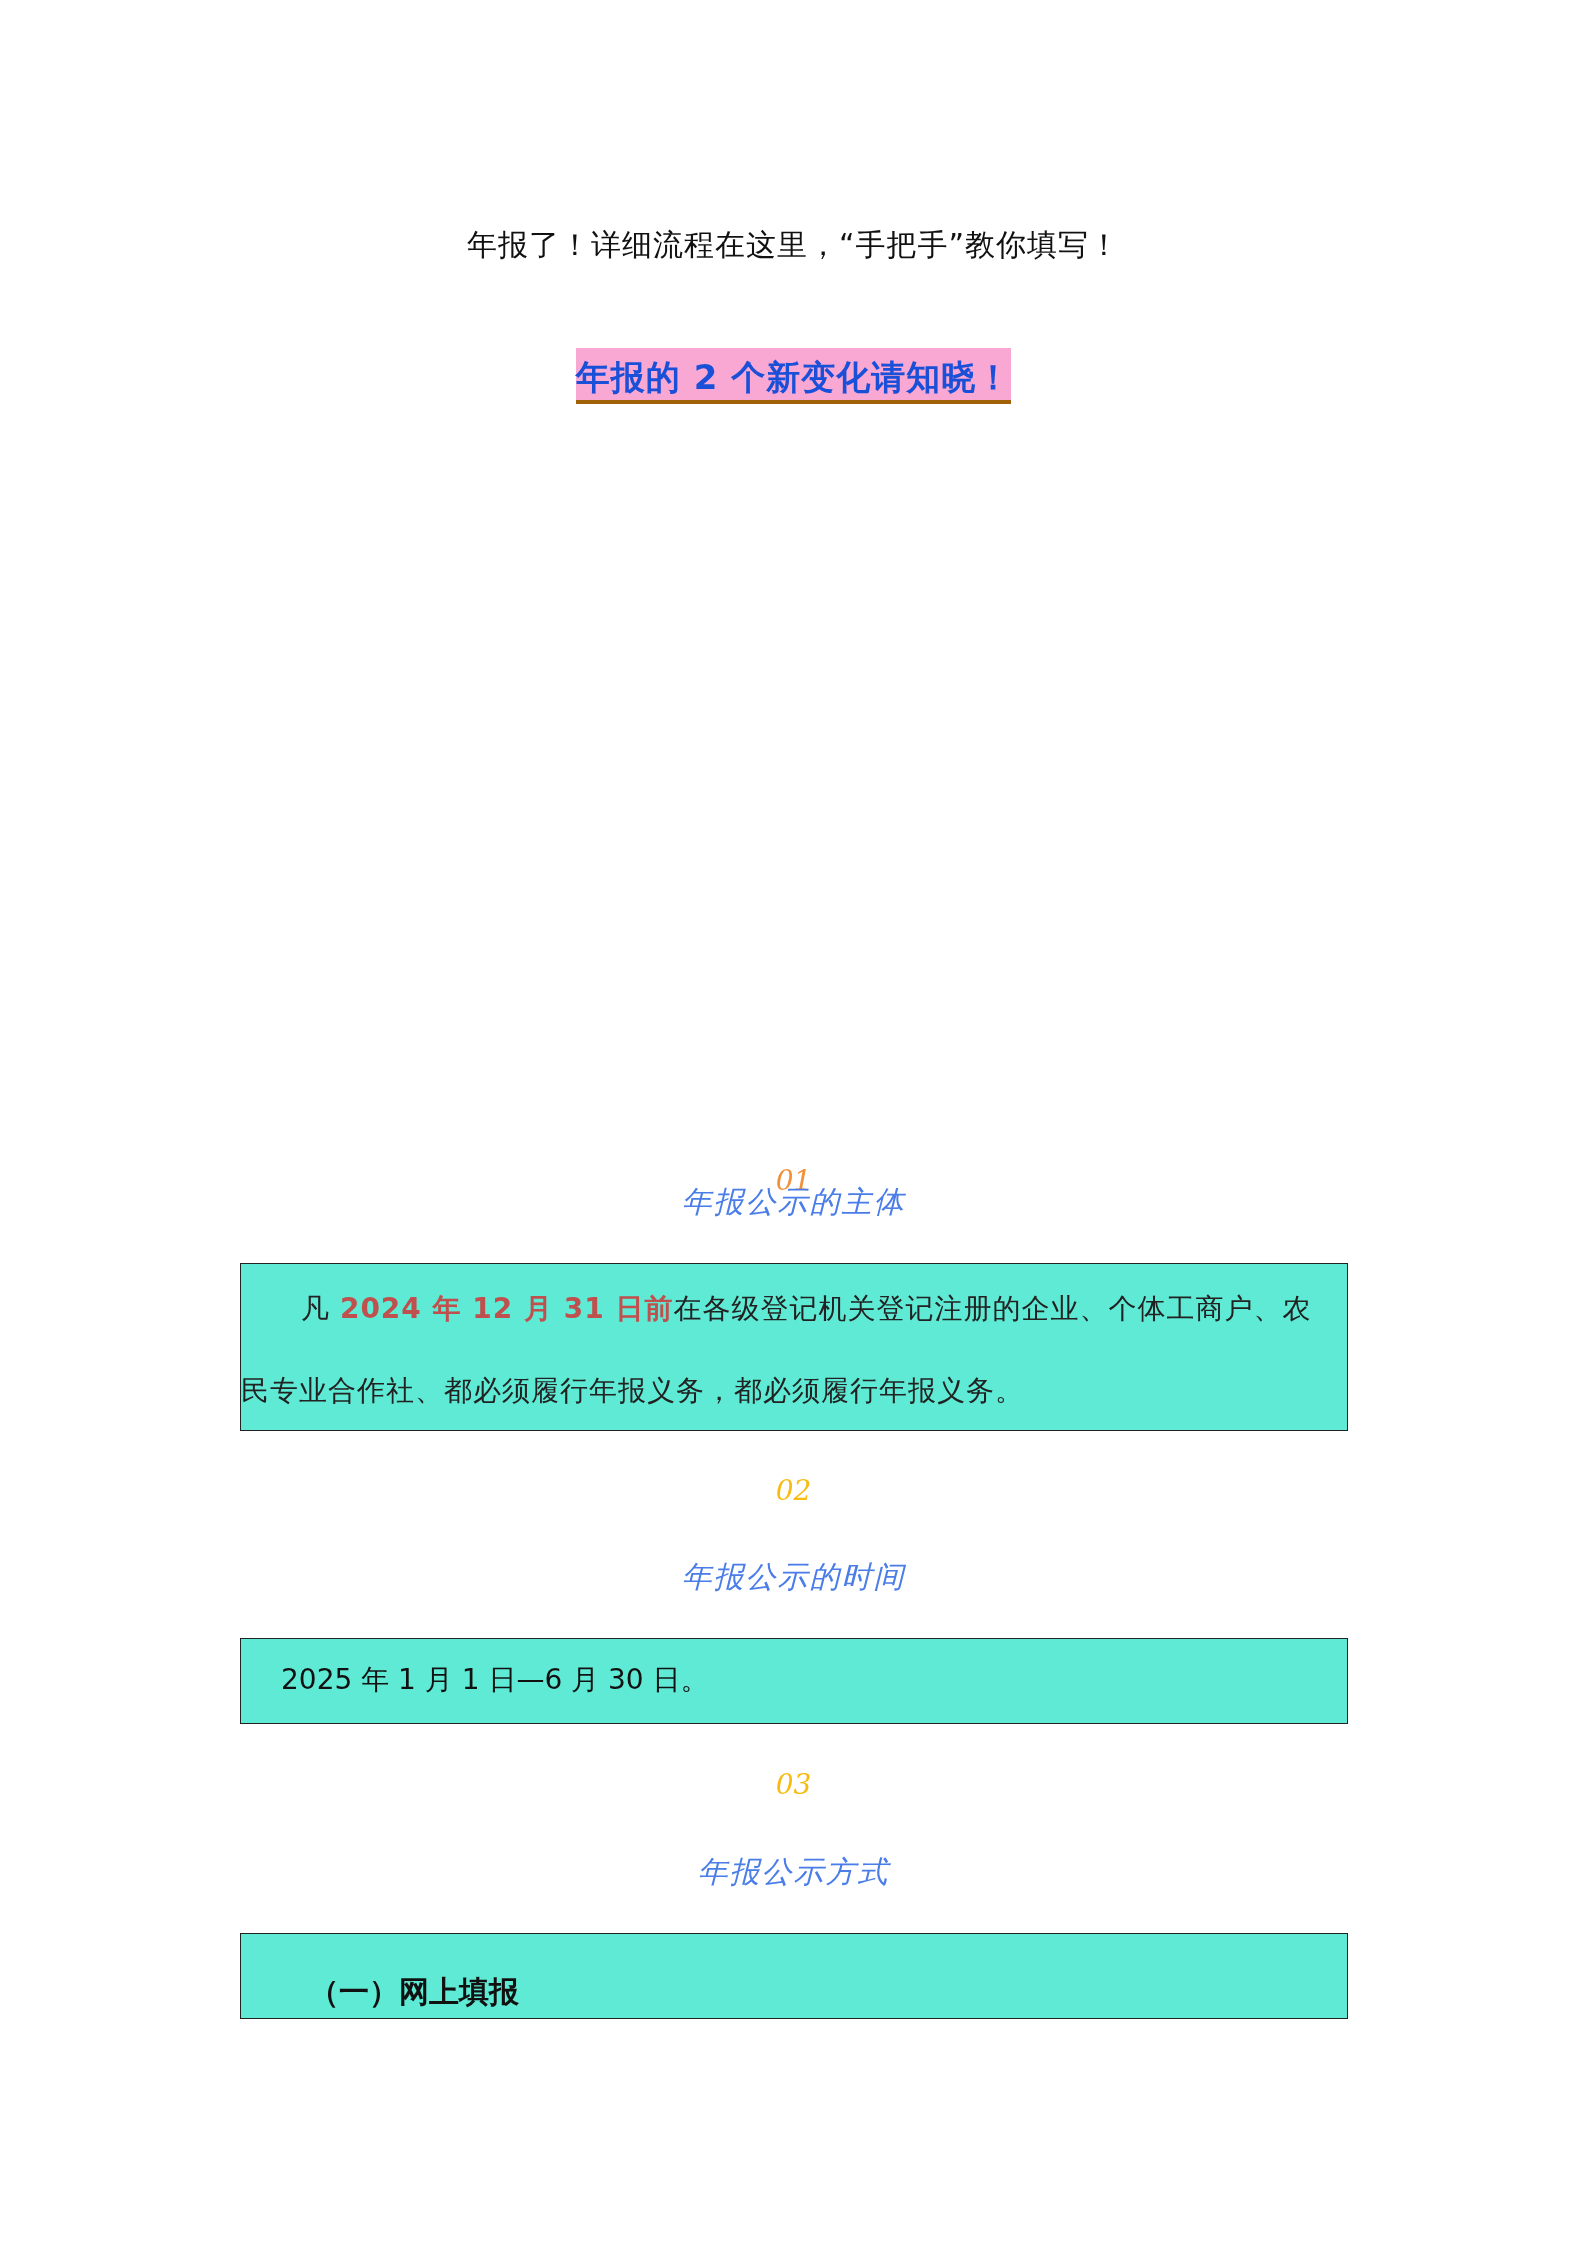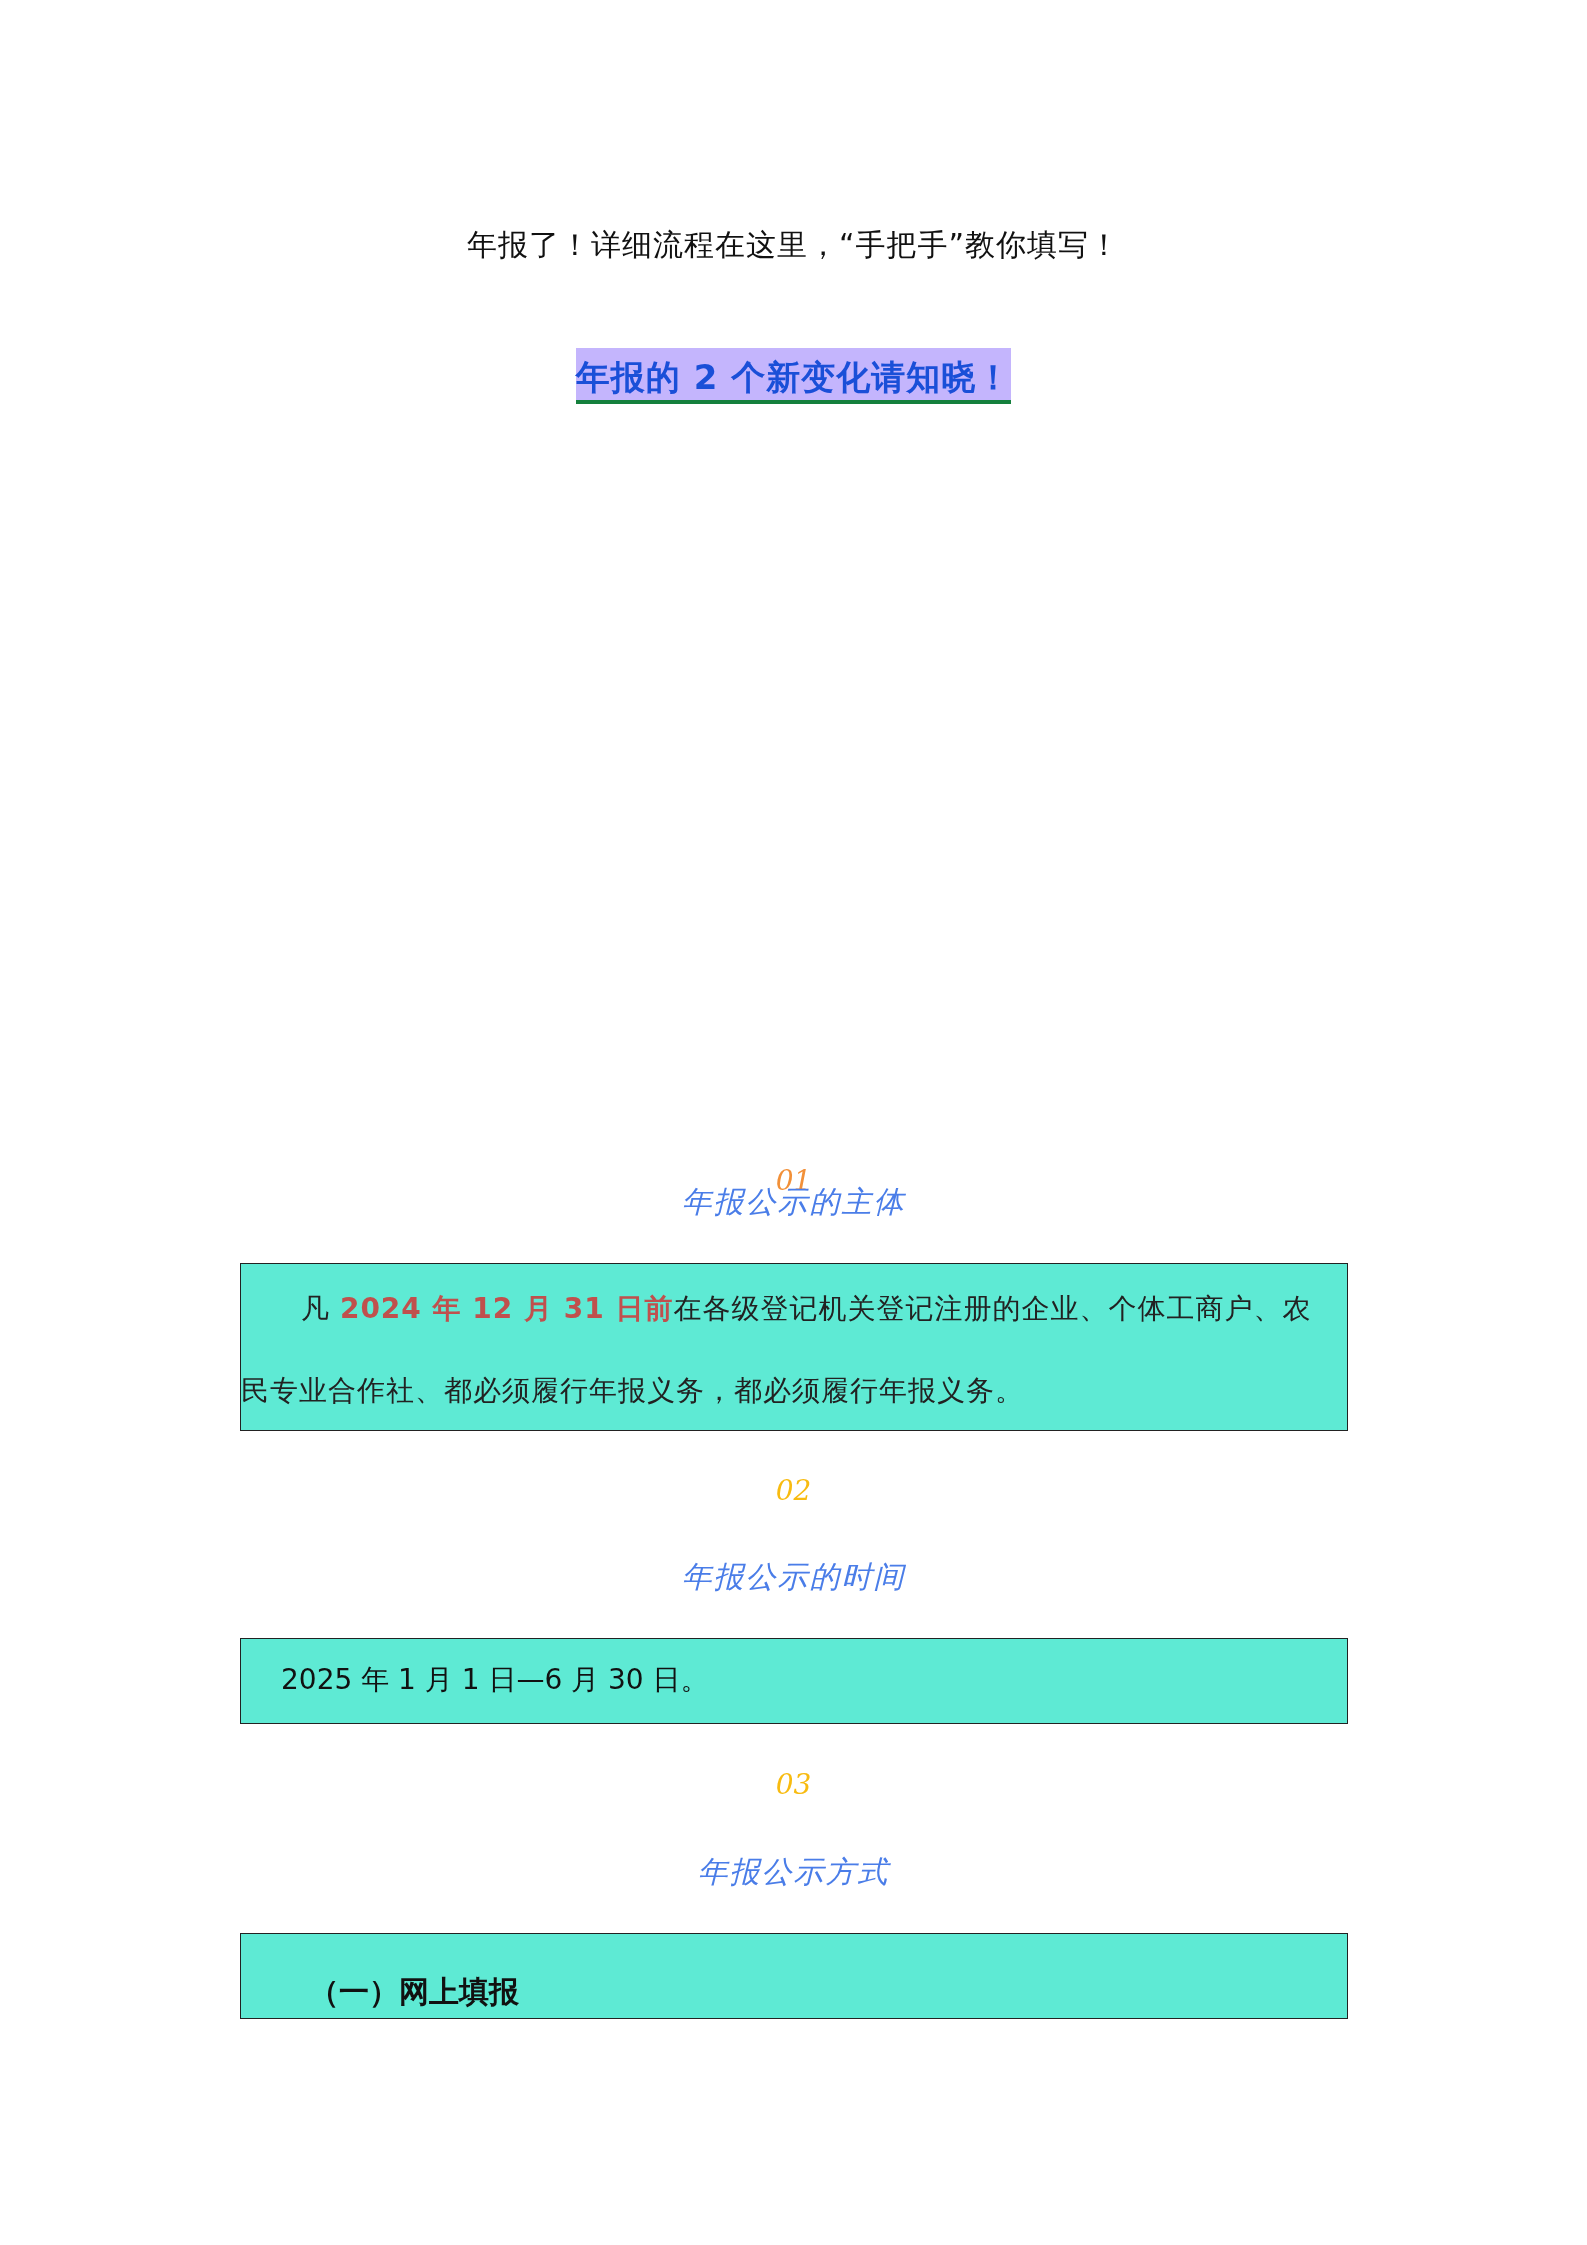--- a/index.html
+++ b/index.html
@@ -9,23 +9,23 @@
     .main-title {
       position: absolute; left: 0; width: 1587px; top: 205px;
       text-align: center; font-size: 30px; color: #111; letter-spacing: 1px;
       font-weight: normal;
     }
 
     .banner {
       position: absolute; left: 0; width: 1587px; text-align: center;
     }
     .banner span {
-      display: inline-block; background: #c4b5fd; color: #1a4fd8;
+      display: inline-block; background: #f9a8d4; color: #1a4fd8;
       font-weight: bold; font-size: 34px; padding: 6px 0 0 0;
-      border-bottom: 4px solid #15803d; line-height: 46px; letter-spacing: 1px;
+      border-bottom: 4px solid #a16207; line-height: 46px; letter-spacing: 1px;
     }
     .banner-1 { top: 348px; }
     .banner-2 { top: 942px; }
     .banner-2 span { color: #2147c0; border-bottom-color: #2147c0; }
 
     .news-box {
       position: absolute; left: 240px; top: 488px; width: 1108px; height: 358px;
       background: #f3f7fd; box-sizing: border-box; padding: 14px 0 0 0;
     }
     .news-head {

